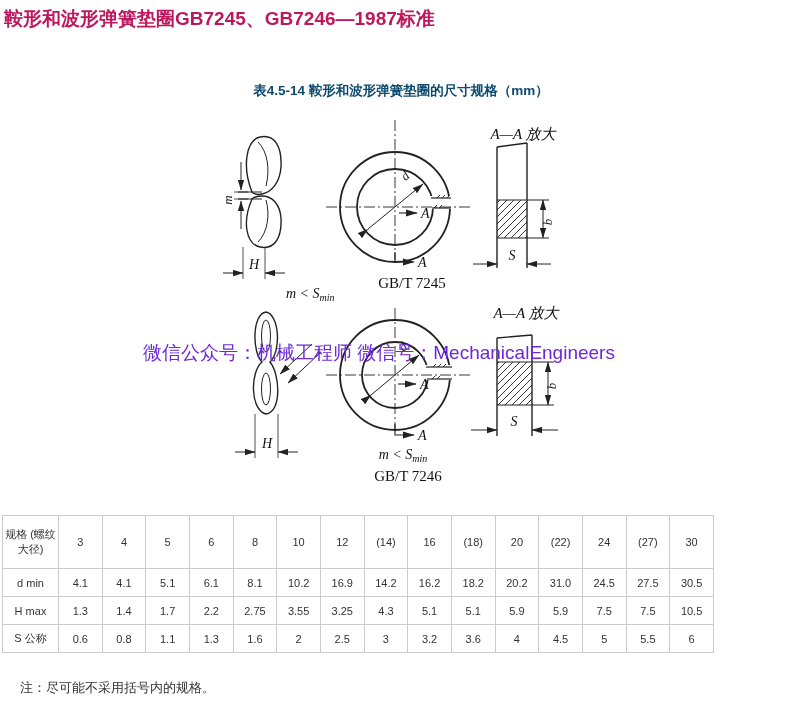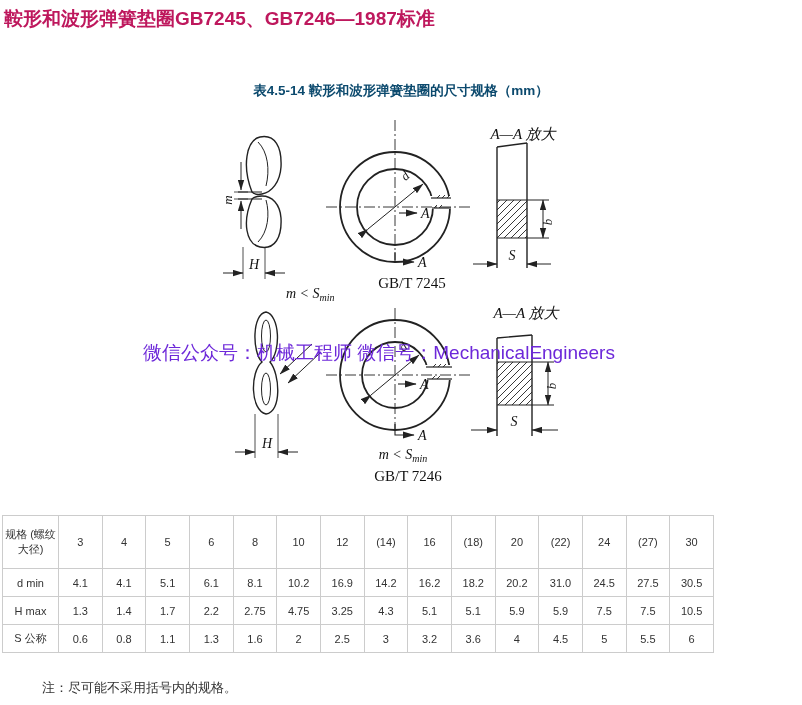--- a/index.html
+++ b/index.html
@@ -20,21 +20,21 @@
   .watermark{position:absolute;left:143px;top:340px;font-size:19px;color:#6d28d9;
     font-family:"Liberation Sans",sans-serif;white-space:nowrap;z-index:5;pointer-events:none;}
 
   .spec-table{position:absolute;left:2px;top:515px;width:712px;border-collapse:collapse;
     table-layout:fixed;font-size:11px;color:#333;}
   .spec-table td{border:1px solid #cccccc;text-align:center;vertical-align:middle;
     padding:1px 2px;background:#fff;overflow:hidden;}
   .spec-table tr.head-row td{height:50px;}
   .spec-table tr.data-row td{height:25px;}
 
-  .note{position:absolute;left:20px;top:679px;font-size:13px;color:#333;white-space:nowrap;margin-left:22px;}
+  .note{position:absolute;left:20px;top:679px;font-size:13px;color:#333;white-space:nowrap;}
 </style>
 </head>
 <body>
 
 <div class="page">
 
   <div class="title">鞍形和波形弹簧垫圈GB7245、GB7246—1987标准</div>
   <div class="caption">表4.5-14 鞍形和波形弹簧垫圈的尺寸规格（mm）</div>
 
   <div class="diagram-wrap">
@@ -225,21 +225,21 @@
           <td>27.5</td>
           <td>30.5</td>
         </tr>
         <tr class="data-row">
           <td>H max</td>
           <td>1.3</td>
           <td>1.4</td>
           <td>1.7</td>
           <td>2.2</td>
           <td>2.75</td>
-          <td>4.75</td>
+          <td>3.55</td>
           <td>3.25</td>
           <td>4.3</td>
           <td>5.1</td>
           <td>5.1</td>
           <td>5.9</td>
           <td>5.9</td>
           <td>7.5</td>
           <td>7.5</td>
           <td>10.5</td>
         </tr>

